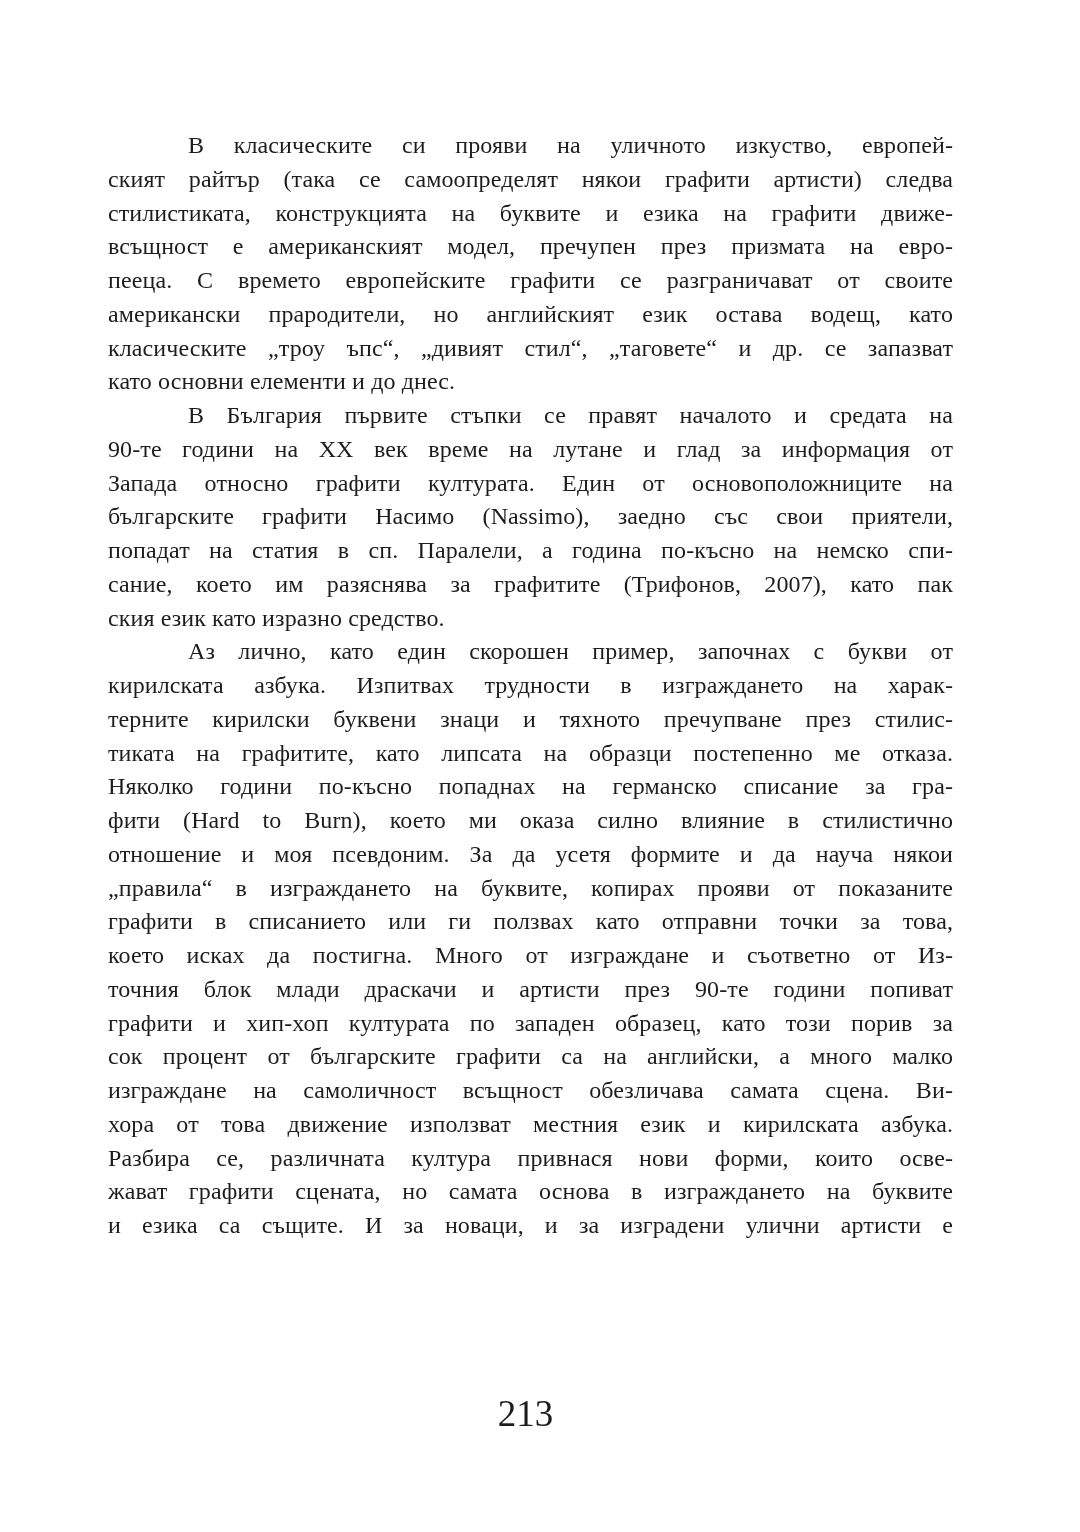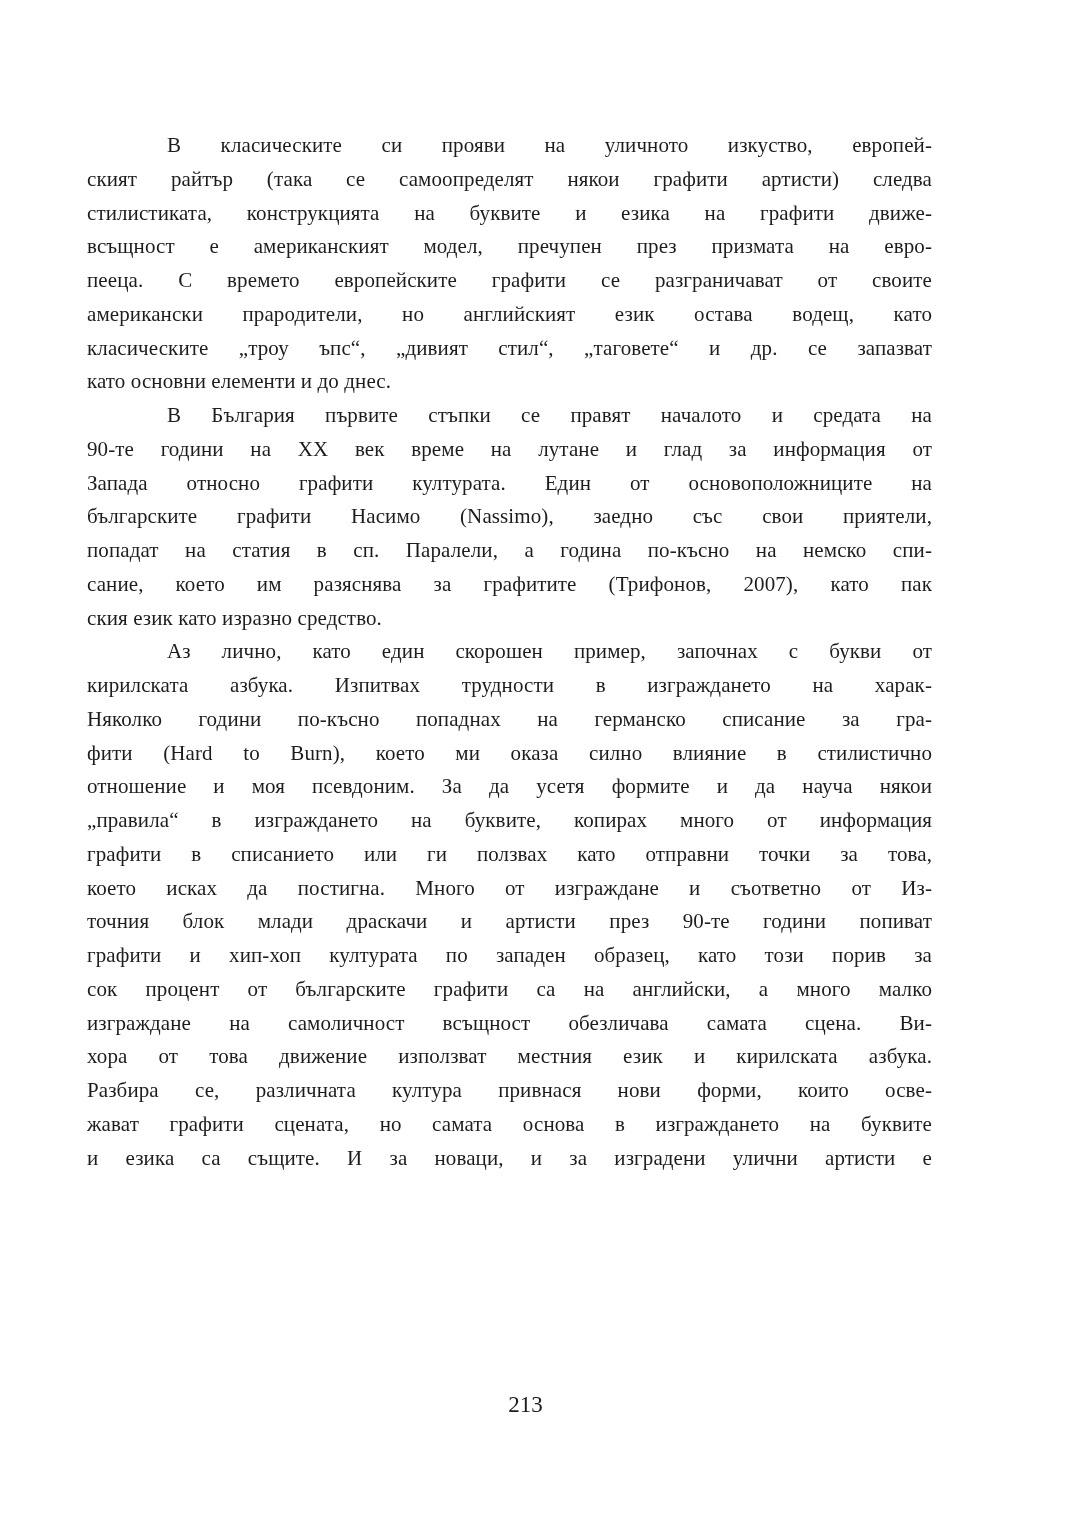--- a/index.html
+++ b/index.html
@@ -13,24 +13,24 @@
   .page {
     position: relative;
     width: 1080px;
     height: 1532px;
     background: #ffffff;
     color: #1d1d1d;
     overflow: hidden;
   }
   .text-block {
     position: absolute;
-    left: 87px;
+    left: 108px;
     top: 129px;
     width: 845px;
-    font-size: 21px;
+    font-size: 24px;
     line-height: 33.75px;
     letter-spacing: 0.1px;
   }
   .paragraph {
     margin: 0;
     padding: 0;
   }
   .line {
     text-align: justify;
     text-align-last: justify;
@@ -43,21 +43,21 @@
   }
   .line.para-last {
     text-align-last: left;
   }
   .page-number {
     position: absolute;
     top: 1392px;
     left: 103px;
     width: 845px;
     text-align: center;
-    font-size: 23px;
+    font-size: 37px;
     color: #1d1d1d;
   }
 </style>
 </head>
 <body>
 
 <div class="page">
   <div class="text-block" id="text-block">
       <div class="paragraph">
         <div class="line indent">В класическите си прояви на уличното изкуство, европей-</div>
@@ -74,24 +74,26 @@
         <div class="line">90-те години на ХХ век време на лутане и глад за информация от</div>
         <div class="line">Запада относно графити културата. Един от основоположниците на</div>
         <div class="line">българските графити Насимо (Nassimo), заедно със свои приятели,</div>
         <div class="line">попадат на статия в сп. Паралели, а година по-късно на немско спи-</div>
         <div class="line">сание, което им разяснява за графитите (Трифонов, 2007), като пак</div>
         <div class="line para-last">ския език като изразно средство.</div>
       </div>
       <div class="paragraph">
         <div class="line indent">Аз лично, като един скорошен пример, започнах с букви от</div>
         <div class="line">кирилската азбука. Изпитвах трудности в изграждането на харак-</div>
+        <div class="line">терните кирилски буквени знаци и тяхното пречупване през стилис-</div>
+        <div class="line">тиката на графитите, като липсата на образци постепенно ме отказа.</div>
         <div class="line">Няколко години по-късно попаднах на германско списание за гра-</div>
         <div class="line">фити (Hard to Burn), което ми оказа силно влияние в стилистично</div>
         <div class="line">отношение и моя псевдоним. За да усетя формите и да науча някои</div>
-        <div class="line">„правила“ в изграждането на буквите, копирах много от информация</div>
+        <div class="line">„правила“ в изграждането на буквите, копирах прояви от показаните</div>
         <div class="line">графити в списанието или ги ползвах като отправни точки за това,</div>
         <div class="line">което исках да постигна. Много от изграждане и съответно от Из-</div>
         <div class="line">точния блок млади драскачи и артисти през 90-те години попиват</div>
         <div class="line">графити и хип-хоп културата по западен образец, като този порив за</div>
         <div class="line">сок процент от българските графити са на английски, а много малко</div>
         <div class="line">изграждане на самоличност всъщност обезличава самата сцена. Ви-</div>
         <div class="line">хора от това движение използват местния език и кирилската азбука.</div>
         <div class="line">Разбира се, различната култура привнася нови форми, които осве-</div>
         <div class="line">жават графити сцената, но самата основа в изграждането на буквите</div>
         <div class="line">и езика са същите. И за новаци, и за изградени улични артисти е</div>

